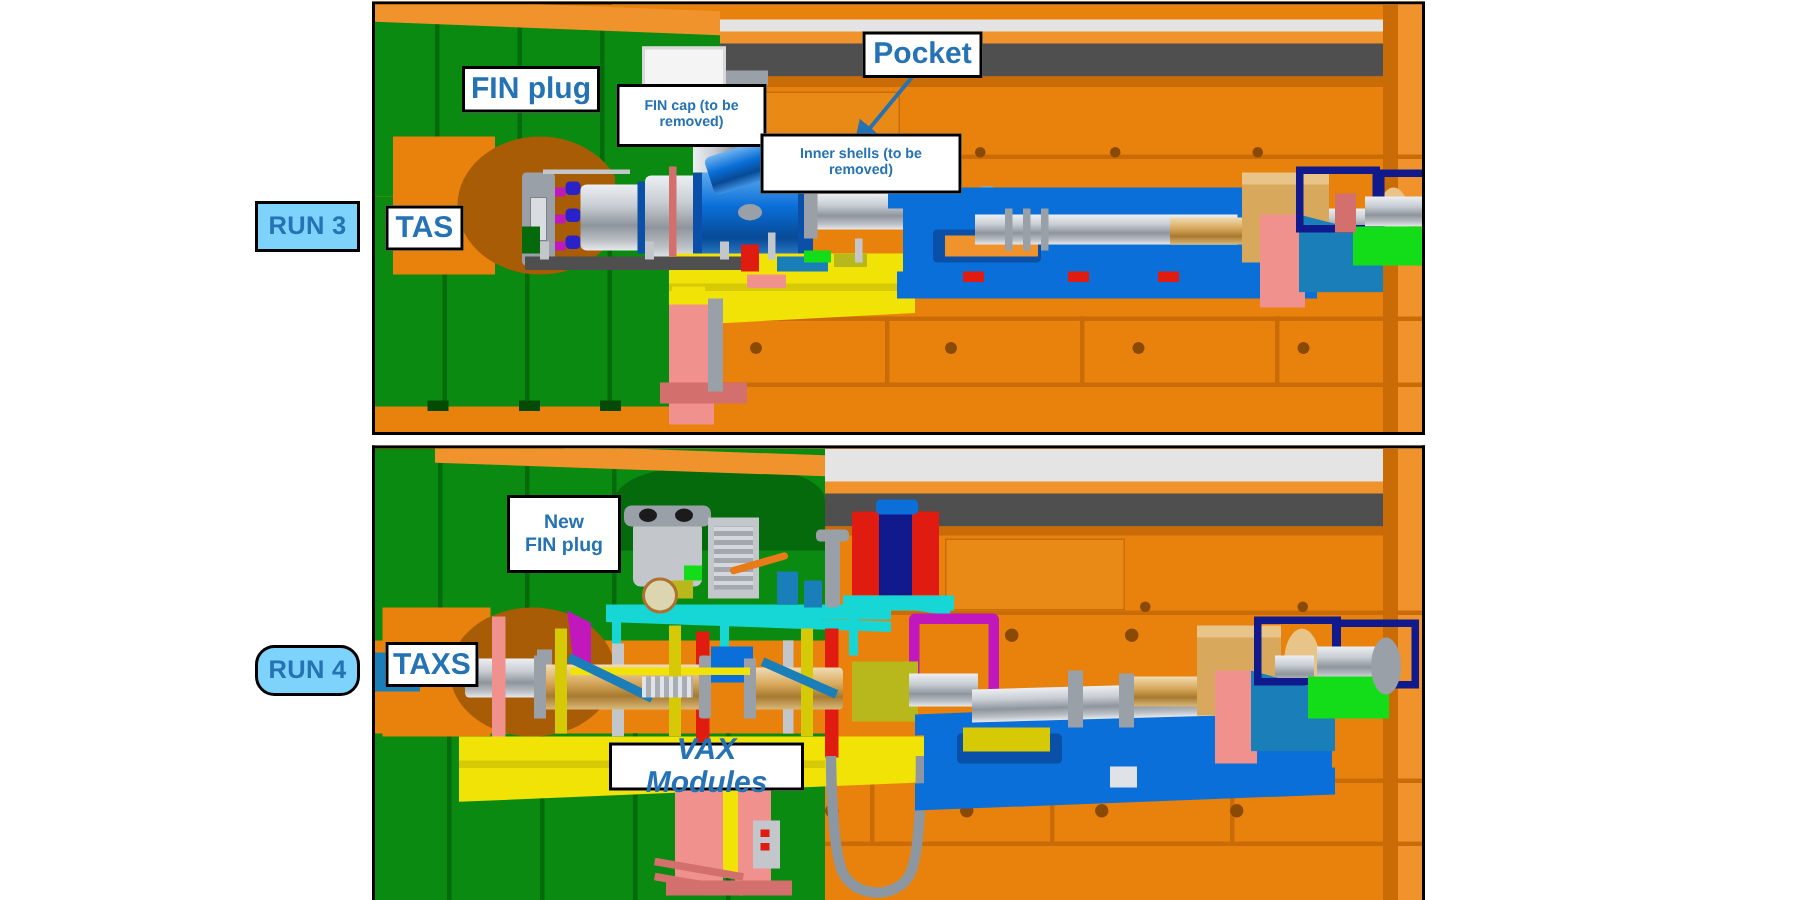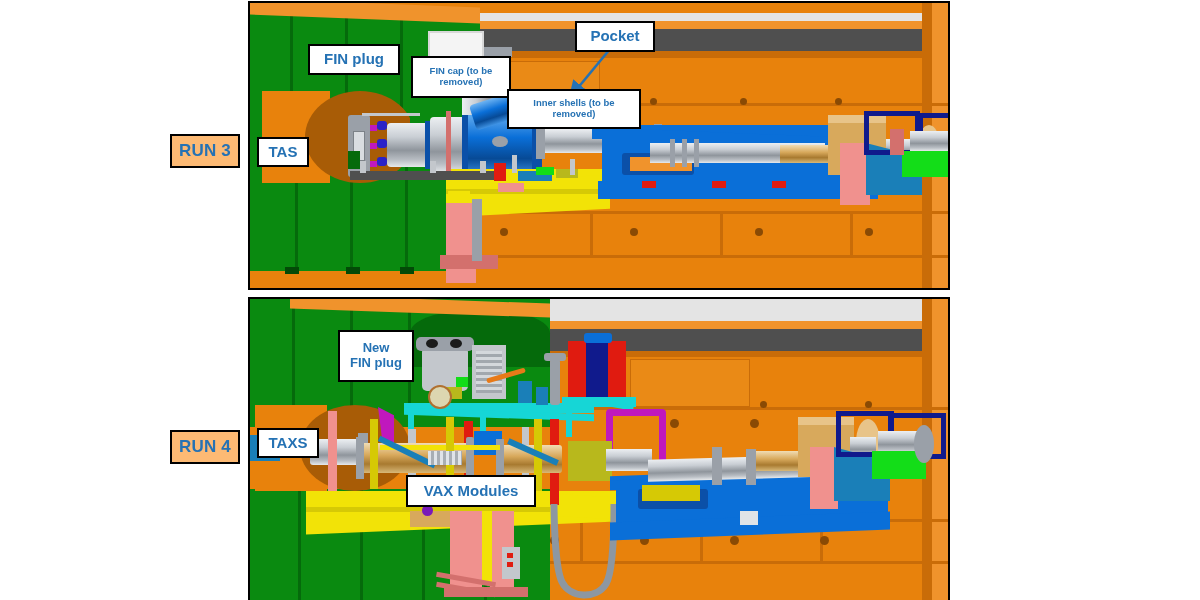--- a/index.html
+++ b/index.html
@@ -2,21 +2,21 @@
 <html><head>
 <meta charset="utf-8">
 <style>
   html,body{margin:0;padding:0;background:#ffffff;}
   body{width:1200px;height:600px;position:relative;overflow:hidden;
        font-family:"Liberation Sans",sans-serif;}
 
   .stage{position:absolute;left:0;top:0;width:1200px;height:600px;}
 
   
-  .run-label{position:absolute;background:#fdba74;border:2px solid #000;
+  .run-label{position:absolute;background:#7dd3fc;border:2px solid #000;
              color:#2572b4;font-weight:bold;font-size:17px;
              display:flex;align-items:center;justify-content:center;
              letter-spacing:.2px;}
 
   
   .panel{position:absolute;border:2px solid #000;overflow:hidden;background:#e8820c;}
   #panel-run3{left:248px;top:1px;width:698px;height:285px;}
   #panel-run4{left:248px;top:297px;width:698px;height:303px;border-bottom:none;}
 
   .layer{position:absolute;}
@@ -52,21 +52,21 @@
   .pipe{background:linear-gradient(180deg,#eceff2 0%,#c9ced4 32%,#8f959c 62%,#b9bec4 84%,#e6e9ec 100%);}
   .pipe-v{background:linear-gradient(90deg,#eceff2 0%,#c9ced4 32%,#8f959c 62%,#b9bec4 84%,#e6e9ec 100%);}
   .pipe-tan{background:linear-gradient(180deg,#f0dcb4 0%,#d8a95c 40%,#a87a30 70%,#d8b878 100%);}
   .pipe-blue{background:linear-gradient(180deg,#6fb4f2 0%,#0a6fd8 40%,#074a96 72%,#3f93e4 100%);}
 
   
   .callout{position:absolute;background:#ffffff;border:2px solid #000;
            color:#2572b4;font-weight:bold;text-align:center;
            display:flex;align-items:center;justify-content:center;
            line-height:1.12;white-space:pre-line;z-index:60;}
-  .c-lg{font-size:15px;}
+  .c-lg{font-size:20px;}
   .c-md{font-size:13px;}
   .c-sm{font-size:9.5px;padding:2px 3px;}
 
   .arrow{position:absolute;z-index:59;}
 </style>
 </head>
 <body>
 
 <div class="stage">
 
@@ -219,21 +219,21 @@
     <svg class="arrow" viewBox="0 0 80 70" style="left:306px;top:42px;width:80px;height:70px;">
       <defs>
         <marker id="ah3" markerWidth="7" markerHeight="7" refX="5" refY="3.5" orient="auto">
           <path d="M0,0 L7,3.5 L0,7 z" fill="#2572b4"></path>
         </marker>
       </defs>
       <line x1="54" y1="4" x2="16" y2="50" stroke="#2572b4" stroke-width="2.6" marker-end="url(#ah3)"></line>
     </svg>
   </div>
 
-  <div class="run-label" style="left:170px;top:430px;width:66px;height:30px;">RUN 4</div>
+  <div class="run-label" style="left:170px;top:430px;width:66px;height:30px;border-radius:13px;">RUN 4</div>
 
   <div class="panel" id="panel-run4">
 
     <div class="layer gray-lt" style="left:126px;top:0;width:572px;height:28px;"></div>
     <div class="layer orange-l" style="left:40px;top:22px;width:658px;height:9px;"></div>
     <div class="layer gray-bar" style="left:50px;top:30px;width:630px;height:22px;"></div>
     <div class="layer orange-d" style="left:50px;top:52px;width:630px;height:7px;"></div>
     <div class="layer orange" style="left:45px;top:58px;width:653px;height:245px;"></div>
     <div class="layer orange-d" style="left:672px;top:0;width:10px;height:303px;"></div>
     <div class="layer orange-l" style="left:682px;top:0;width:16px;height:303px;"></div>
@@ -369,15 +369,15 @@
     <div class="layer pipe" style="left:628px;top:132px;width:44px;height:22px;"></div>
     <div class="layer limegreen" style="left:622px;top:152px;width:54px;height:28px;"></div>
     <div class="layer silver-d" style="left:664px;top:126px;width:20px;height:38px;border-radius:50%;"></div>
 
     <div class="callout c-md" style="left:88px;top:31px;width:72px;height:48px;">New
 FIN plug</div>
 
 
     <div class="callout c-lg" style="left:7px;top:129px;width:58px;height:26px;">TAXS</div>
 
-    <div class="callout c-lg" style="left:156px;top:176px;width:126px;height:28px;">VAX Modules</div>
+    <div class="callout c-lg" style="left:156px;top:196px;width:126px;height:28px;font-style:italic;">VAX Modules</div>
   </div>
 </div>
 
 </body></html>

